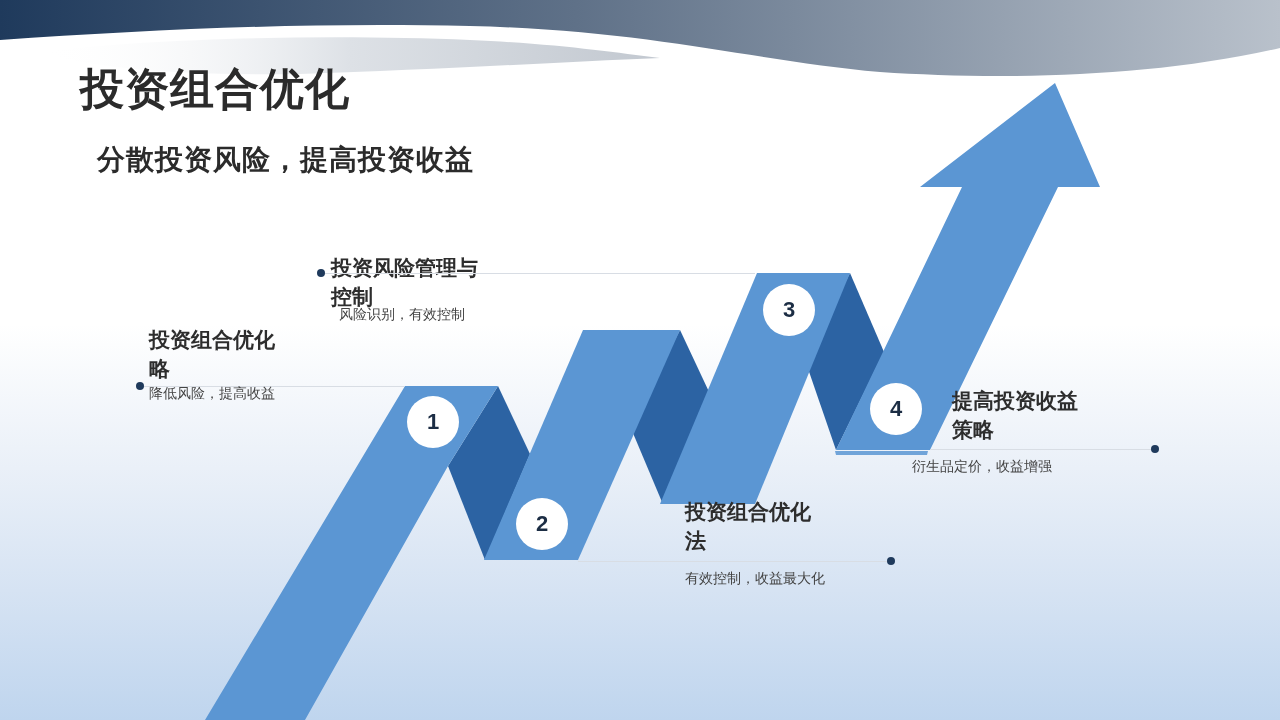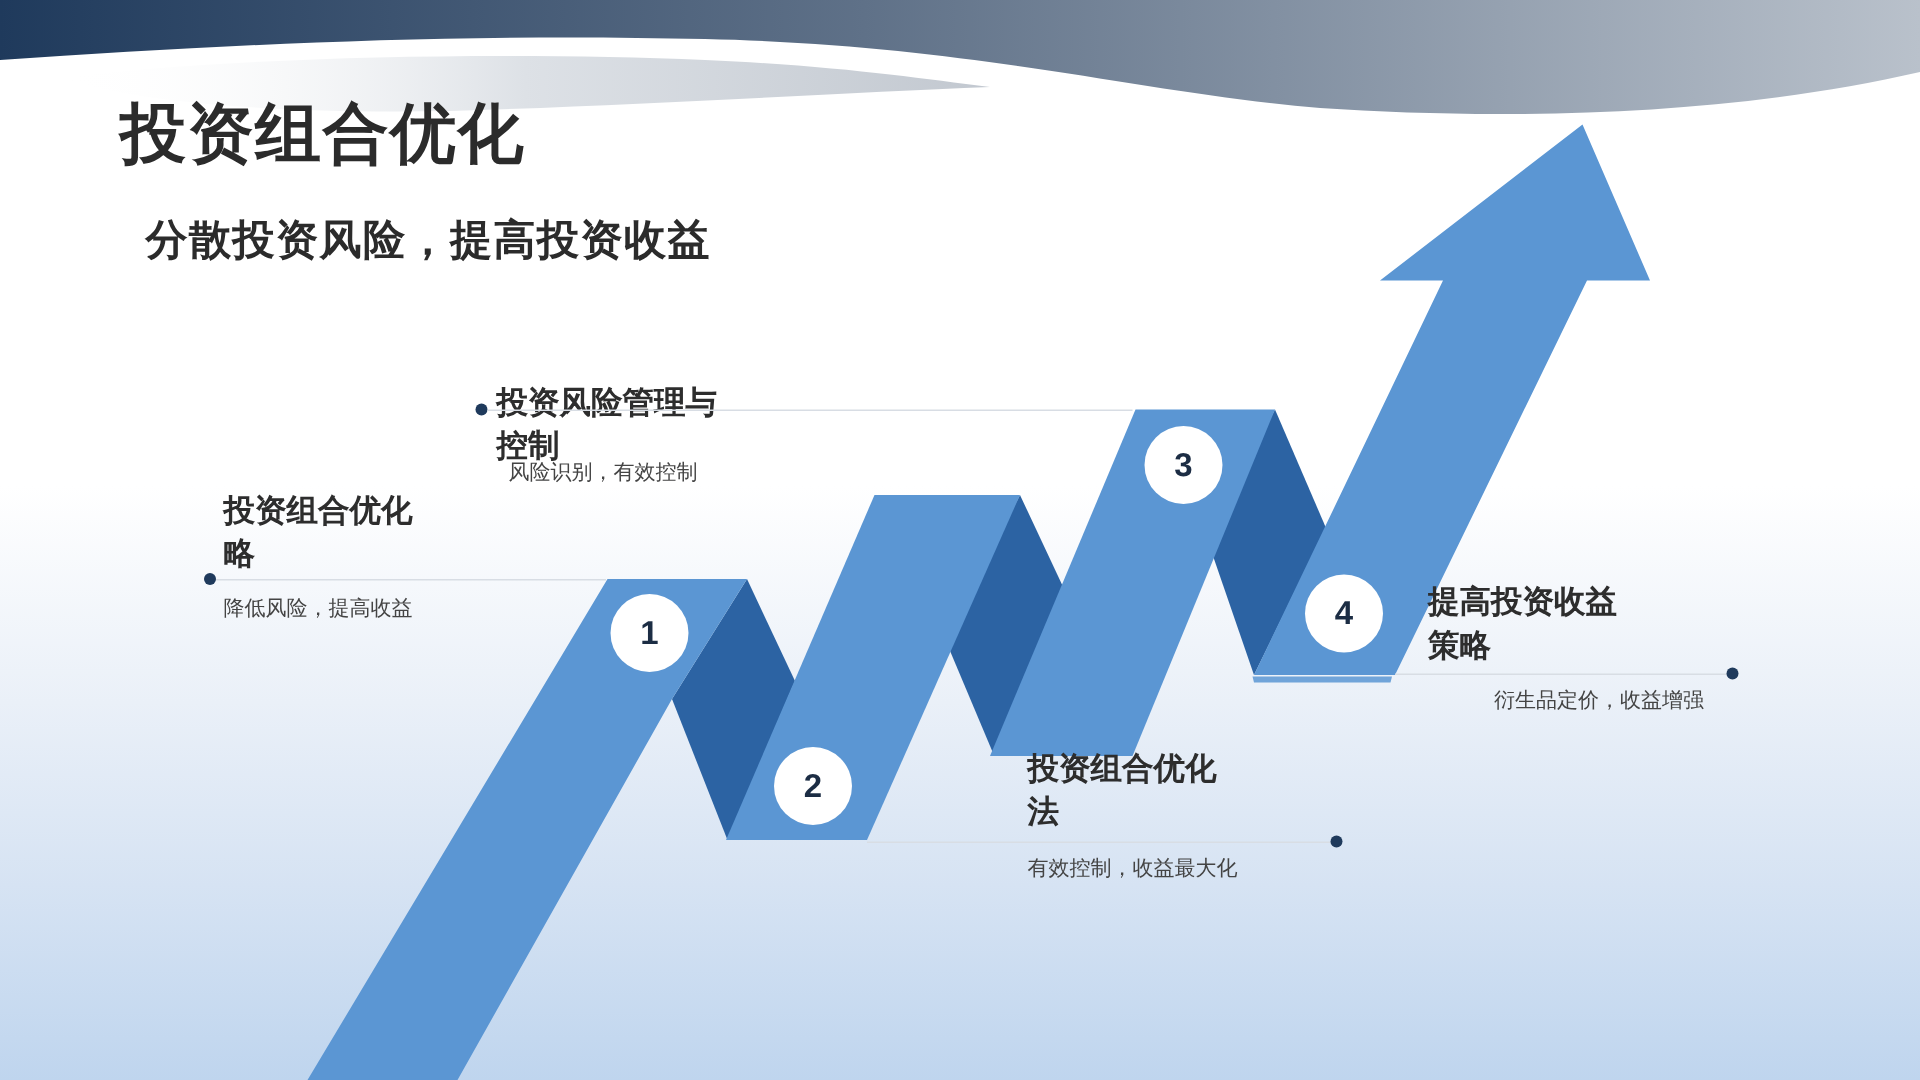--- a/index.html
+++ b/index.html
@@ -68,21 +68,21 @@
   <polygon points="836,450 930,450 1058,187 1100,187 1055,83 920,187 962,187" fill="#5b96d3"></polygon>
 
   <polygon points="835,451 928,451 927,455 836,455" fill="#5b96d3" opacity="0.85"></polygon>
 </svg>
 
 <div class="step" style="left:149px; top:326px;">
   <p class="step-title"><span>投资组合优化</span><br><span>略</span></p>
 </div>
 <div class="dot" style="left:136px; top:382px;"></div>
 <div class="rule" style="left:144px; top:386px; width:260px;"></div>
-<p class="step-desc" style="left:149px; top:397px;">降低风险，提高收益</p>
+<p class="step-desc" style="left:149px; top:385px;">降低风险，提高收益</p>
 <div class="badge" style="left:407px; top:396px;">1</div>
 
 <div class="step" style="left:685px; top:498px;">
   <p class="step-title"><span>投资组合优化</span><br><span>法</span></p>
 </div>
 <div class="rule" style="left:578px; top:561px; width:310px;"></div>
 <div class="dot" style="left:887px; top:557px;"></div>
 <p class="step-desc" style="left:685px; top:570px;">有效控制，收益最大化</p>
 <div class="badge" style="left:516px; top:498px;">2</div>
 
@@ -92,14 +92,14 @@
 <div class="dot" style="left:317px; top:269px;"></div>
 <div class="rule" style="left:325px; top:273px; width:430px;"></div>
 <p class="step-desc" style="left:339px; top:283px;margin-top:23px;">风险识别，有效控制</p>
 <div class="badge" style="left:763px; top:284px;">3</div>
 
 <div class="step" style="left:952px; top:387px;">
   <p class="step-title"><span>提高投资收益</span><br><span>策略</span></p>
 </div>
 <div class="rule" style="left:930px; top:449px; width:222px;"></div>
 <div class="dot" style="left:1151px; top:445px;"></div>
-<p class="step-desc" style="left:996px; top:458px;">衍生品定价，收益增强</p>
+<p class="step-desc" style="left:912px; top:458px;">衍生品定价，收益增强</p>
 <div class="badge" style="left:870px; top:383px;">4</div>
 
 </body></html>

